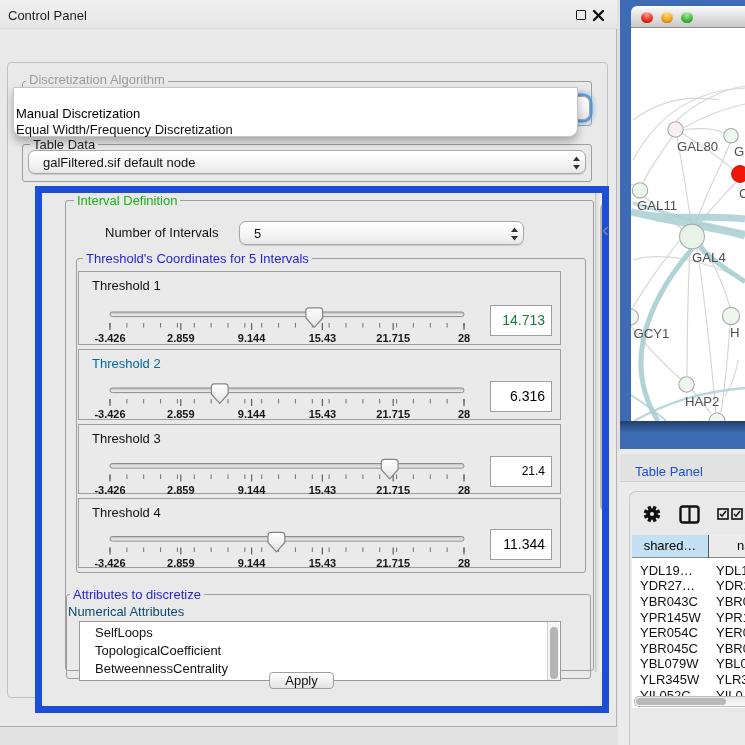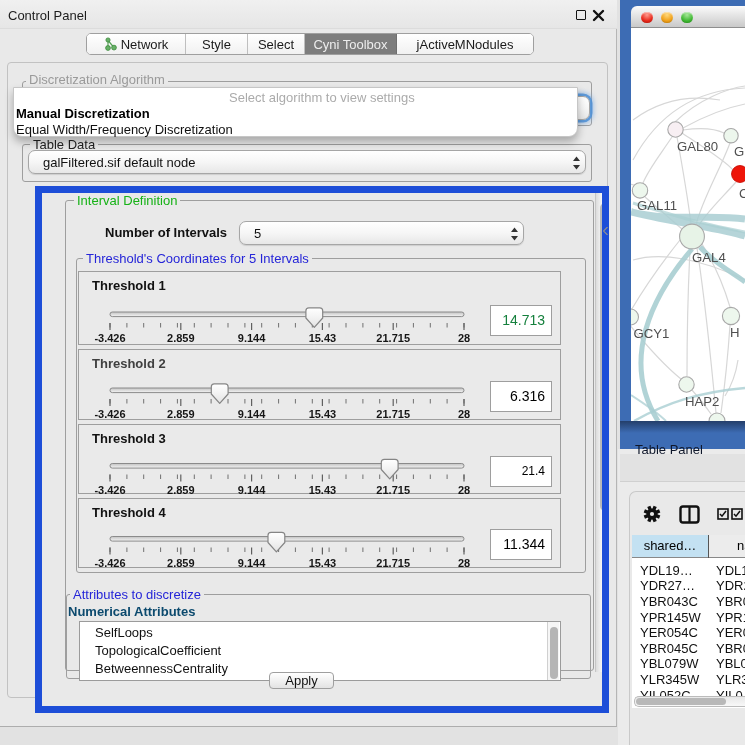--- a/index.html
+++ b/index.html
@@ -1,46 +1,34 @@
 <!DOCTYPE html>
 <html><head><meta charset="utf-8">
 <style>
 *{margin:0;padding:0;box-sizing:border-box}
 html,body{width:745px;height:745px;overflow:hidden}
 body{font-family:"Liberation Sans",sans-serif;background:#e2e2e2;position:relative}
 .ab{position:absolute}
 .grp{position:absolute;border:1px solid #9e9e9e;border-radius:3px}
 .gtit{position:absolute;font-size:13px;background:#e9e9e9;padding:0 3px;white-space:nowrap;line-height:13px}
 .combo{position:absolute;border:1px solid #a6a6a6;border-radius:7px;background:linear-gradient(180deg,#ffffff 0%,#f6f6f6 50%,#e7e7e7 100%);font-size:13px;color:#111;box-shadow:0 1px 1px rgba(0,0,0,0.12)}
-.bold{font-weight:bold}
+.bold{font-weight:normal}
 .seg{position:absolute;display:flex;border:1px solid #9f9f9f;border-radius:5px;background:#fff;overflow:hidden;font-size:13px;color:#1a1a1a}
 .seg>div{display:flex;align-items:center;justify-content:center;background:linear-gradient(#ffffff,#f1f1f1);border-right:1px solid #bfbfbf;white-space:nowrap}
 .seg>div:last-child{border-right:none}
 .seg>div.sel{background:#7d7d7d;color:#ededed;border-right:1px solid #6f6f6f}
 </style></head><body>
 
 <div class="ab" style="left:0;top:0;width:617px;height:727px;background:#e9e9e9;border-right:1px solid #b5b5b5;border-bottom:1px solid #adadad">
 <div class="ab" style="left:0;top:0;width:617px;height:29px;background:linear-gradient(#f0f0f0,#e6e6e6);border-bottom:1px solid #dcdcdc"></div>
 <div class="ab" style="left:8px;top:8px;font-size:13px;color:#1c1c1c">Control Panel</div>
 <div class="ab" style="left:576px;top:10px;width:10px;height:10px;border:1.6px solid #141414;border-radius:1px"></div>
 <svg class="ab" style="left:592px;top:9px" width="13" height="13" viewBox="0 0 13 13">
       <path d="M2 2 L11 11 M11 2 L2 11" stroke="#111" stroke-width="2.4" stroke-linecap="round"></path>
     </svg>
-<div class="seg" style="left:86px;top:33px;width:448px;height:22px">
-<div style="width:99px"><svg width="13" height="14" viewBox="0 0 13 14" style="margin-right:4px">
-          <path d="M4 3.5 L4 10.5 M4.5 4 L9.5 10" stroke="#56a156" stroke-width="1.2" fill="none"></path>
-          <circle cx="4" cy="3" r="2.1" fill="#67b167" stroke="#3c8a3c" stroke-width="0.8"></circle>
-          <circle cx="4" cy="11" r="2.4" fill="#67b167" stroke="#3c8a3c" stroke-width="0.8"></circle>
-          <circle cx="10" cy="10.6" r="2.4" fill="#67b167" stroke="#3c8a3c" stroke-width="0.8"></circle>
-        </svg>Network</div>
-<div style="width:62px">Style</div>
-<div style="width:57px">Select</div>
-<div class="sel" style="width:92px">Cyni Toolbox</div>
-<div style="flex:1">jActiveMNodules</div>
-</div>
 <div class="ab" style="left:7px;top:62px;width:601px;height:636px;border:1px solid #c2c2c2;border-radius:4px;background:#e9e9e9"></div>
 <div class="grp" style="left:22px;top:81px;width:570px;height:45px"></div>
 <div class="gtit" style="left:26px;top:73px;color:#9a9a9a">Discretization Algorithm</div>
 <div class="combo" style="left:30px;top:96px;width:560px;height:24px;box-shadow:0 0 0 2.5px rgba(77,143,213,0.85),0 0 4px 4px rgba(120,170,225,0.55)"></div>
 <div class="grp" style="left:22px;top:144px;width:570px;height:38px"></div>
 <div class="gtit" style="left:30px;top:138px;color:#222">Table Data</div>
 <div class="combo" style="left:28px;top:150px;width:558px;height:24px;line-height:23px;padding-left:14px">galFiltered.sif default node<svg width="9" height="14" viewBox="0 0 9 14" style="position:absolute;right:4px;top:5px">
         <path d="M4.5 0.5 L8 5 L1 5 Z M4.5 13.5 L8 9 L1 9 Z" fill="#333"></path>
       </svg></div>
 <div class="ab" style="left:35px;top:186px;width:574px;height:527px;border:7px solid #1d4ed8;background:#e9e9e9;overflow:hidden">
@@ -101,21 +89,21 @@
           <text x="243.4" y="70.0" font-family="Liberation Sans" font-size="11" font-weight="bold" fill="#161616" text-anchor="middle">15.43</text>
           <line x1="314.2" y1="51.0" x2="314.2" y2="58.0" stroke="#606060" stroke-width="1.2"></line>
           <text x="314.2" y="70.0" font-family="Liberation Sans" font-size="11" font-weight="bold" fill="#161616" text-anchor="middle">21.715</text>
           <line x1="385.0" y1="51.0" x2="385.0" y2="58.0" stroke="#606060" stroke-width="1.2"></line>
           <text x="385.0" y="70.0" font-family="Liberation Sans" font-size="11" font-weight="bold" fill="#161616" text-anchor="middle">28</text>
           <path d="M 226.9 38.8 q 0 -3 3 -3 l 10.8 0 q 3 0 3 3 l 0 7.2 l -8.4 9.3 l -8.4 -9.3 z" fill="url(#th0)" stroke="#858585" stroke-width="1.2" stroke-linejoin="round"></path>
         </svg>
 <div class="ab" style="left:411px;top:32.5px;width:62px;height:31px;background:#fff;border:1px solid #9e9e9e;font-size:14px;color:#15803d;text-align:right;line-height:29px;padding-right:6px">14.713</div>
 </div>
 <div class="ab" style="left:36px;top:156px;width:483px;height:71px;border:1px solid #9e9e9e;background:#eaeaea">
-<div class="ab bold" style="left:13px;top:6px;font-size:13px;color:#404040">Threshold 2</div>
+<div class="ab bold" style="left:13px;top:6px;font-size:13px;color:#0369a1">Threshold 2</div>
 <svg class="ab" style="left:0;top:0" width="483" height="71" viewBox="0 0 483 71">
           <defs>
             <linearGradient id="tr1" x1="0" y1="0" x2="0" y2="1">
               <stop offset="0" stop-color="#c2c2c2"></stop>
               <stop offset="1" stop-color="#f5f5f5"></stop>
             </linearGradient>
             <linearGradient id="th1" x1="0" y1="0" x2="0" y2="1">
               <stop offset="0" stop-color="#ffffff"></stop>
               <stop offset="0.5" stop-color="#f2f2f2"></stop>
               <stop offset="1" stop-color="#e3e3e3"></stop>
@@ -328,21 +316,21 @@
 <text x="739" y="198" font-family="Liberation Sans" font-size="13.2" fill="#4f4f4f">C</text>
 <text x="637" y="210" font-family="Liberation Sans" font-size="13.2" fill="#4f4f4f">GAL11</text>
 <text x="692" y="262" font-family="Liberation Sans" font-size="13.2" fill="#4f4f4f">GAL4</text>
 <text x="633.5" y="338" font-family="Liberation Sans" font-size="13.2" fill="#4f4f4f">GCY1</text>
 <text x="730" y="337" font-family="Liberation Sans" font-size="13.2" fill="#4f4f4f">H</text>
 <text x="685" y="406" font-family="Liberation Sans" font-size="13.2" fill="#4f4f4f">HAP2</text>
 </svg>
 <div class="ab" style="left:620px;top:421px;width:125px;height:12px;background:linear-gradient(rgba(15,25,45,0.55),rgba(15,25,45,0))"></div>
 <div class="ab" style="left:618px;top:449px;width:127px;height:296px;background:#ebebeb"></div>
 <div class="ab" style="left:620px;top:454px;width:125px;height:28px;background:#e2e2e2;border-bottom:1px solid #d0d0d0"></div>
-<div class="ab" style="left:635px;top:442px;font-size:13px;color:#0f172a">Table Panel</div>
+<div class="ab" style="left:635px;top:464px;font-size:13px;color:#1d4ed8">Table Panel</div>
 <div class="ab" style="left:629px;top:491px;width:116px;height:254px;background:#e9e9e9;border:1px solid #c9c9c9;border-radius:7px 0 0 0;border-right:none;border-bottom:none"></div>
 <svg class="ab" style="left:643px;top:504px" width="18" height="20" viewBox="0 0 18 20">
     <line x1="9" y1="10" x2="16.67" y2="13.18" stroke="#111" stroke-width="3.4"></line>
     <line x1="9" y1="10" x2="12.18" y2="17.67" stroke="#111" stroke-width="3.4"></line>
     <line x1="9" y1="10" x2="5.82" y2="17.67" stroke="#111" stroke-width="3.4"></line>
     <line x1="9" y1="10" x2="1.33" y2="13.18" stroke="#111" stroke-width="3.4"></line>
     <line x1="9" y1="10" x2="1.33" y2="6.82" stroke="#111" stroke-width="3.4"></line>
     <line x1="9" y1="10" x2="5.82" y2="2.33" stroke="#111" stroke-width="3.4"></line>
     <line x1="9" y1="10" x2="12.18" y2="2.33" stroke="#111" stroke-width="3.4"></line>
     <line x1="9" y1="10" x2="16.67" y2="6.82" stroke="#111" stroke-width="3.4"></line>
@@ -381,15 +369,14 @@
 <div class="ab" style="left:8px;top:98.39999999999999px;white-space:nowrap">YBL079W</div>
 <div class="ab" style="left:84px;top:98.39999999999999px;white-space:nowrap">YBL0</div>
 <div class="ab" style="left:8px;top:114.0px;white-space:nowrap">YLR345W</div>
 <div class="ab" style="left:84px;top:114.0px;white-space:nowrap">YLR3</div>
 <div class="ab" style="left:8px;top:129.6px;white-space:nowrap">YIL052C</div>
 <div class="ab" style="left:84px;top:129.6px;white-space:nowrap">YIL0</div>
 </div>
 <div class="ab" style="left:634px;top:696px;width:111px;height:11px;background:linear-gradient(#e8e8e8,#f8f8f8);border:1px solid #bbbbbb;border-radius:5px 0 0 5px;border-right:none"></div>
 <div class="ab" style="left:636px;top:697.8px;width:90px;height:7.5px;background:#b8b8b8;border-radius:4px"></div>
 <div class="ab" style="left:13px;top:87px;width:565px;height:50px;background:#fff;border:1px solid #c6c6c6;border-radius:0 0 9px 9px;box-shadow:0 5px 8px rgba(0,0,0,0.28);z-index:50">
-<div class="ab" style="left:215px;top:2px;font-size:13px;color:#ababab">Select algorithm to view settings</div>
 <div class="ab bold" style="left:2px;top:17.5px;font-size:13px;color:#000">Manual Discretization</div>
 <div class="ab" style="left:2px;top:33.5px;font-size:13px;color:#111">Equal Width/Frequency Discretization</div>
 </div>
 </body></html>

